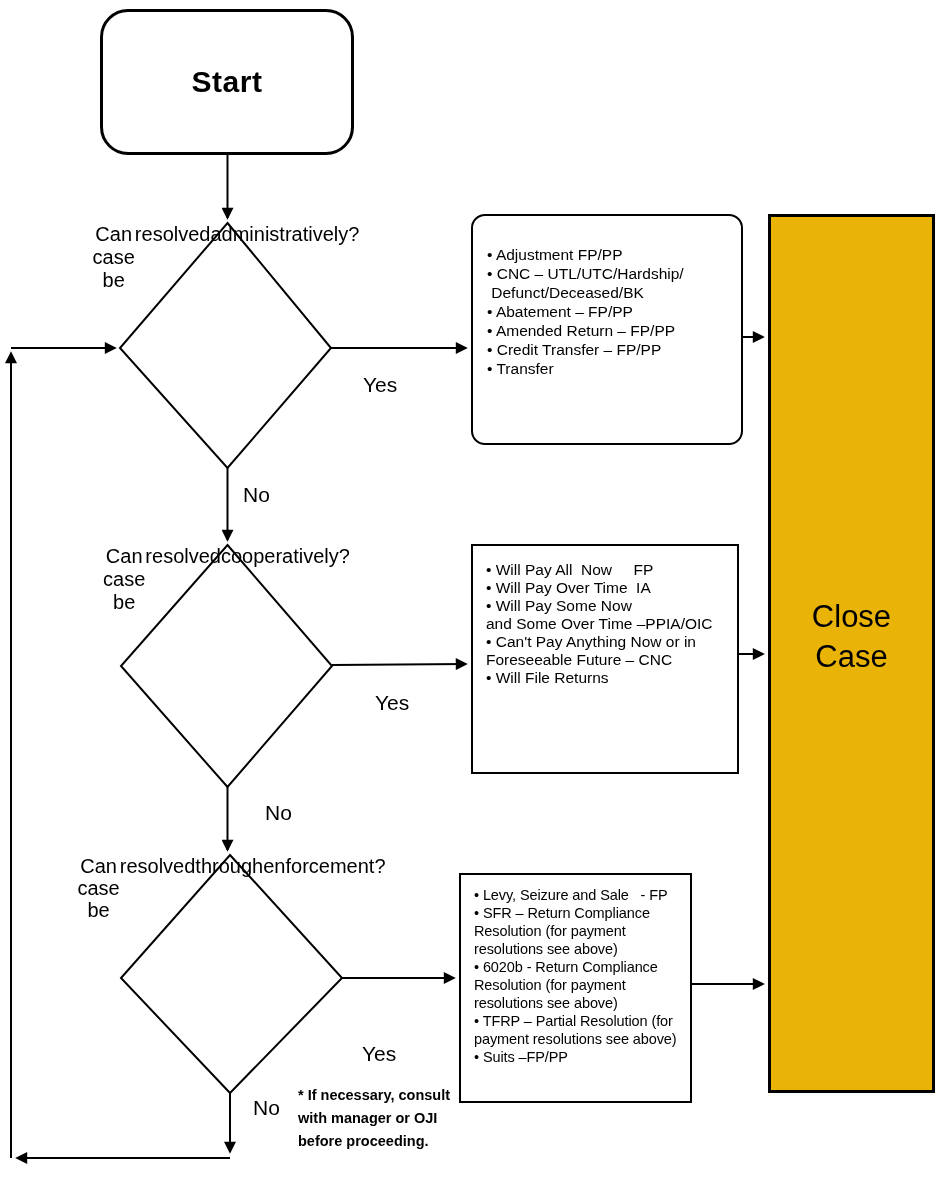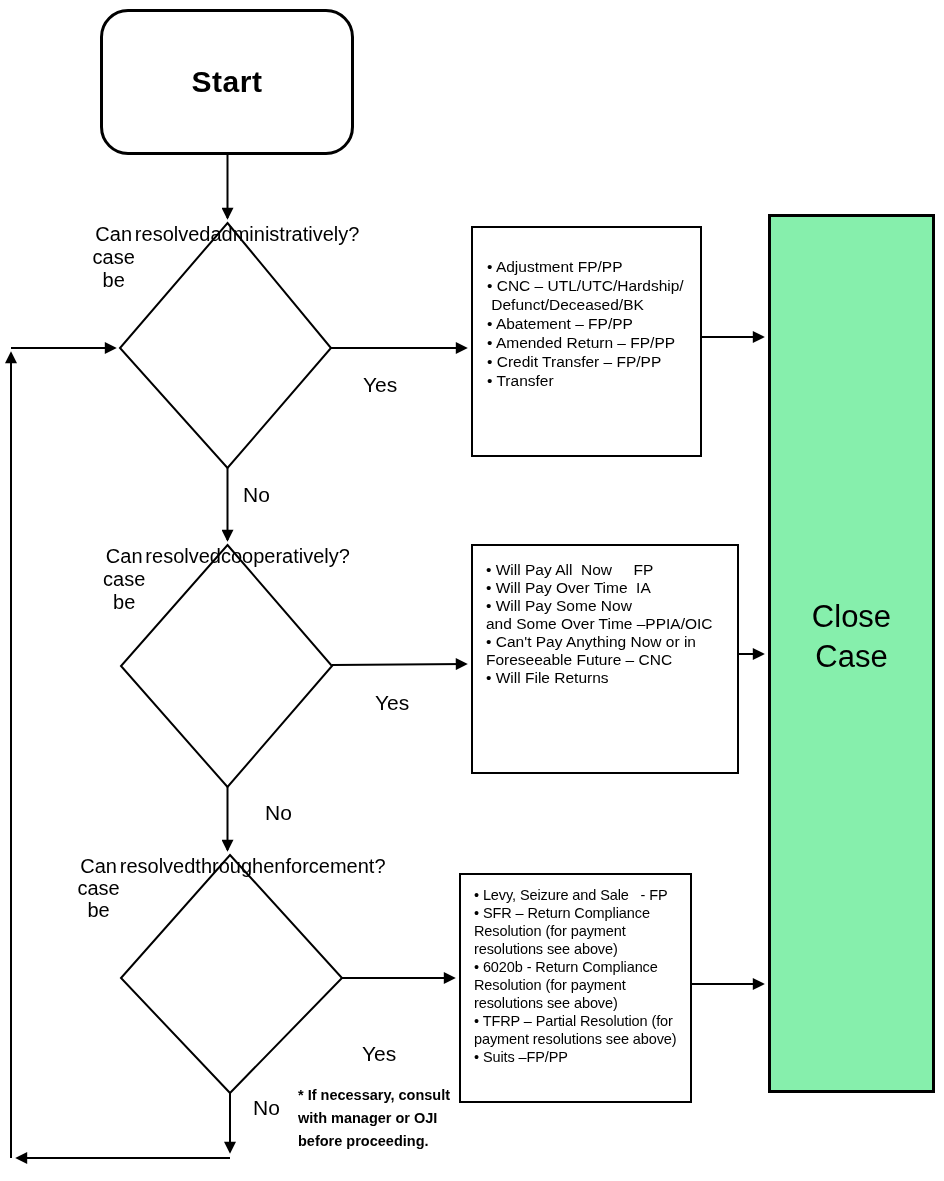--- a/index.html
+++ b/index.html
@@ -23,30 +23,30 @@
     display:flex; flex-direction:row; align-items:flex-start; justify-content:center;
     text-align:center; font-size:20px; line-height:23px;
   }
   .dl1 { left:120px; top:223px; width:212px; height:245px; }
   .dl2 { left:121px; top:545px; width:211px; height:242px; }
   .dl3 { left:121px; top:855px; width:221px; height:238px; line-height:22px; }
 
   .outcome {
     border:2px solid #000; background:#fff; white-space:pre;
   }
-  .outcome1 { left:471px; top:226px; width:231px; height:231px;
-              padding:29px 2px 0 14px; font-size:15.5px; line-height:19px; }
+  .outcome1 { left:471px; top:214px; width:272px; height:231px;
+              padding:29px 2px 0 14px; font-size:15.5px; line-height:19px;border-radius:14px; }
   .outcome2 { left:471px; top:544px; width:268px; height:230px;
               padding:15px 2px 0 13px; font-size:15.5px; line-height:18px; }
   .outcome3 { left:459px; top:873px; width:233px; height:230px;
               padding:11px 2px 0 13px; font-size:14.5px; line-height:18px; letter-spacing:-0.1px; }
 
   .close-node {
     left:768px; top:214px; width:167px; height:879px;
-    border:3px solid #000; background:#86efac;
+    border:3px solid #000; background:#eab308;
   }
   .close-label {
     padding-top:380px; text-align:center; font-size:31px; line-height:40px;
   }
 
   .edge-label { font-size:21px; }
   .yes1 { left:363px; top:373px; }
   .no1  { left:243px; top:483px; }
   .yes2 { left:375px; top:691px; }
   .no2  { left:265px; top:801px; }

